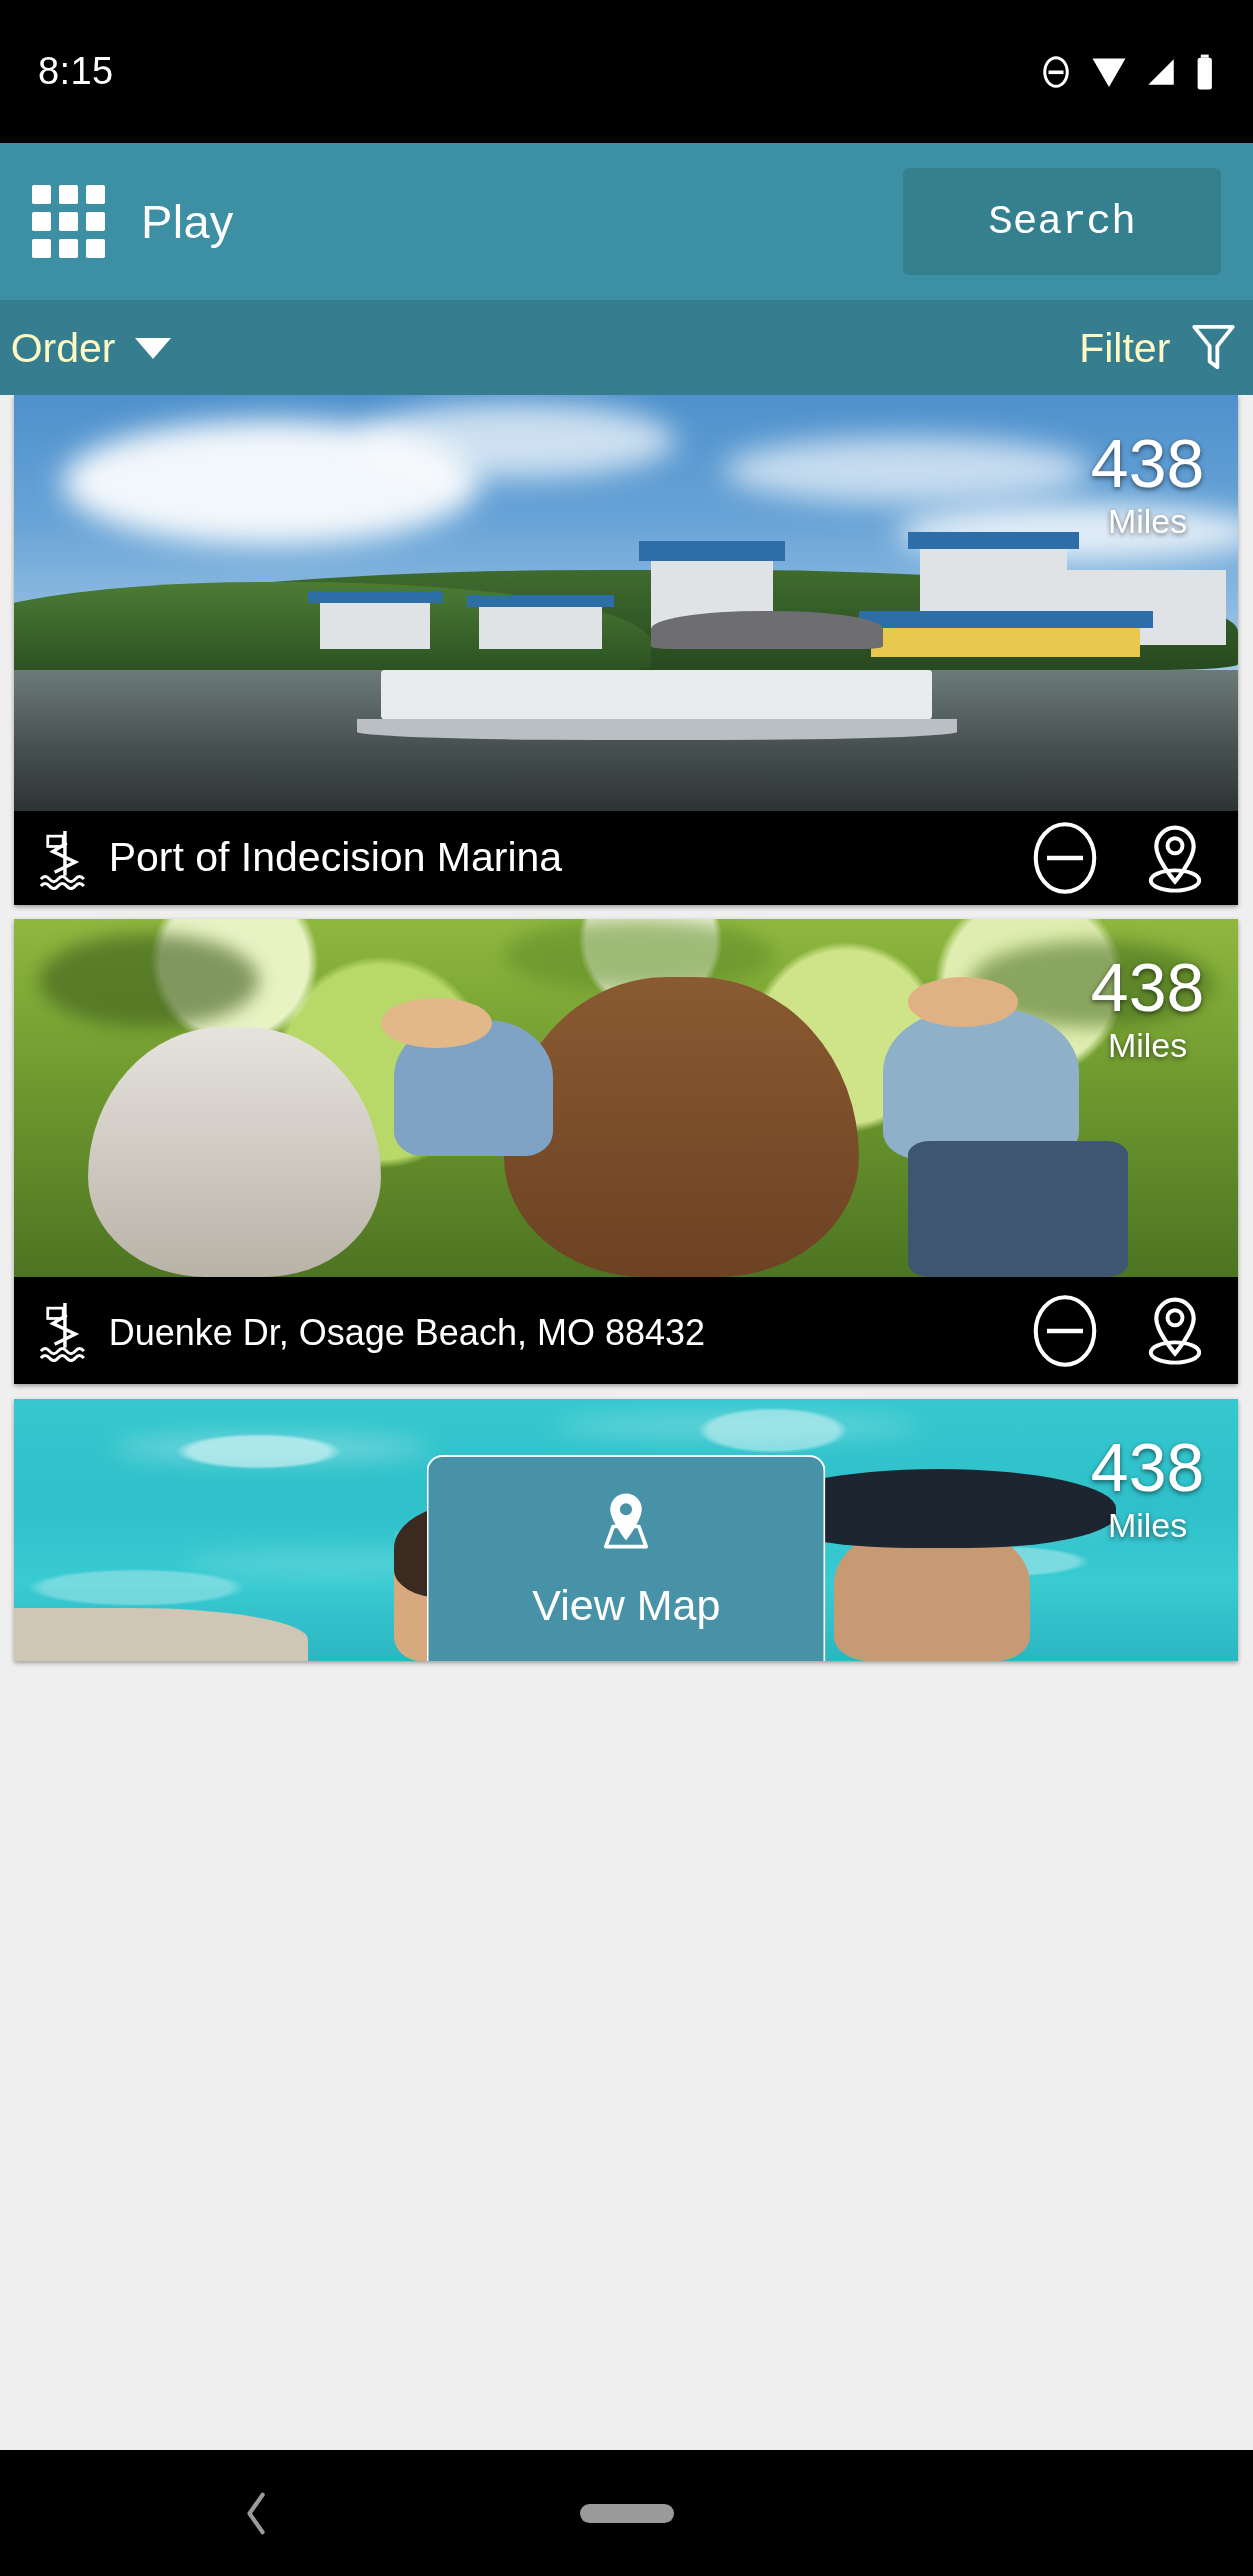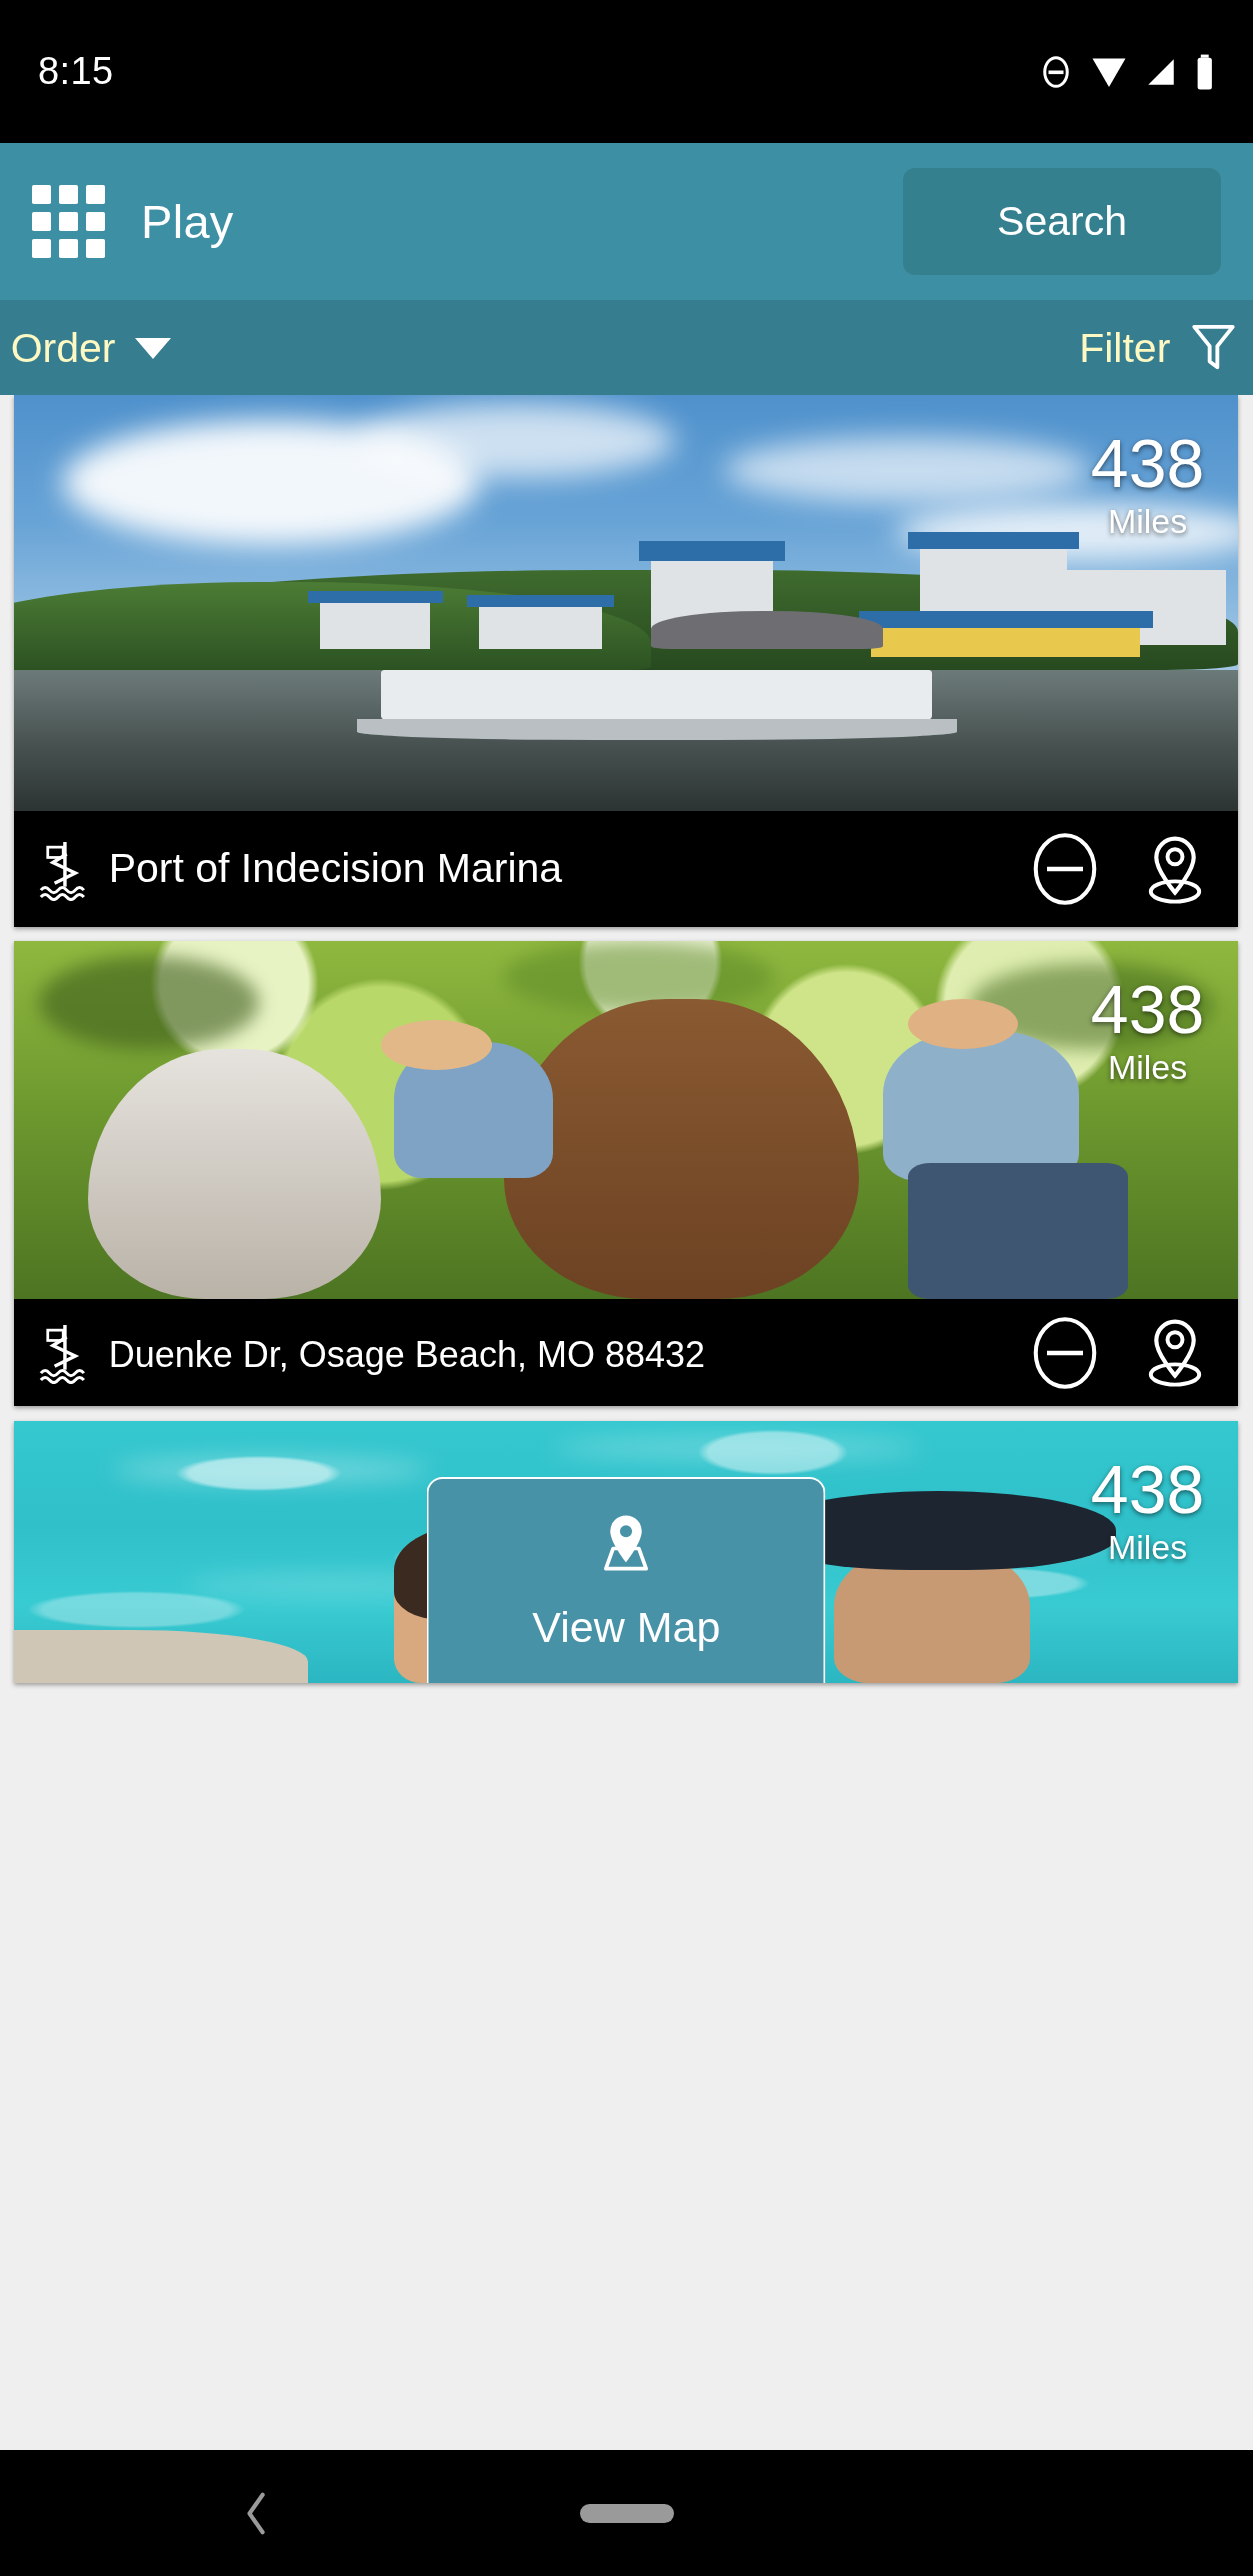--- a/index.html
+++ b/index.html
@@ -22,22 +22,22 @@
     background:#3d8fa4; display:flex; align-items:center; padding:0 32px;
   }
   .grid-icon{ width:73px; height:73px; display:grid;
     grid-template-columns:repeat(3,1fr); grid-template-rows:repeat(3,1fr);
     gap:8px; flex:0 0 auto; }
   .grid-icon i{ background:#fff; border-radius:1.8px; display:block; }
   .appbar-title{ color:#fff; font-size:47px; margin-left:36px; font-weight:400;
     letter-spacing:0.3px; }
   .search-btn{
     margin-left:auto; background:#35808f; border:none; color:#fff;
-    font-size:41px; width:318px; height:107px; border-radius:12px;
-    font-family:Liberation Sans, sans-serif; cursor:pointer;
+    font-size:41px; width:318px; height:107px; border-radius:6px;
+    font-family:Liberation Mono, monospace; cursor:pointer;
     display:flex; align-items:center; justify-content:center;
   }
 
   
   .subbar{
     position:absolute; left:0; top:300px; width:1253px; height:96px;
     background:#367d90; display:flex; align-items:center;
     padding:0 16px 0 10.7px; color:#fef9c3;
   }
   .order-group, .filter-group{ display:flex; align-items:center; cursor:pointer; }
@@ -221,21 +221,21 @@
         <div class="water"></div>
         <div class="canopy" style="left:52%;top:52%;width:19%;height:9%"></div>
         <div class="boat" style="left:30%;top:66%;width:45%;height:12%"></div>
         <div class="boat" style="left:28%;top:78%;width:49%;height:5%;background:#b9bfc2;border-radius:0 0 40% 40%"></div>
       </div>
       <div class="dist">
         <span class="num">438</span>
         <span class="unit">Miles</span>
       </div>
     </div>
-    <div class="card-bar" style="height:116px">
+    <div class="card-bar" style="height:94px">
       <svg class="cat-icon" width="55" height="63" viewBox="0 0 32 36">
         <rect x="17" y="2" width="2" height="26" fill="#fff"></rect>
         <rect x="8" y="5" width="9" height="6" fill="none" stroke="#fff" stroke-width="1.6"></rect>
         <path d="M19 9 L11 14 L24 20 L12 26" fill="none" stroke="#fff" stroke-width="2"></path>
         <path d="M4 30 q2.5 -3 5 0 t5 0 t5 0 t5 0 t5 0" fill="none" stroke="#fff" stroke-width="1.8"></path>
         <path d="M4 34 q2.5 -3 5 0 t5 0 t5 0 t5 0 t5 0" fill="none" stroke="#fff" stroke-width="1.8"></path>
       </svg>
       <div class="card-text">
         <div class="card-title">Port of Indecision Marina</div>
       </div>

